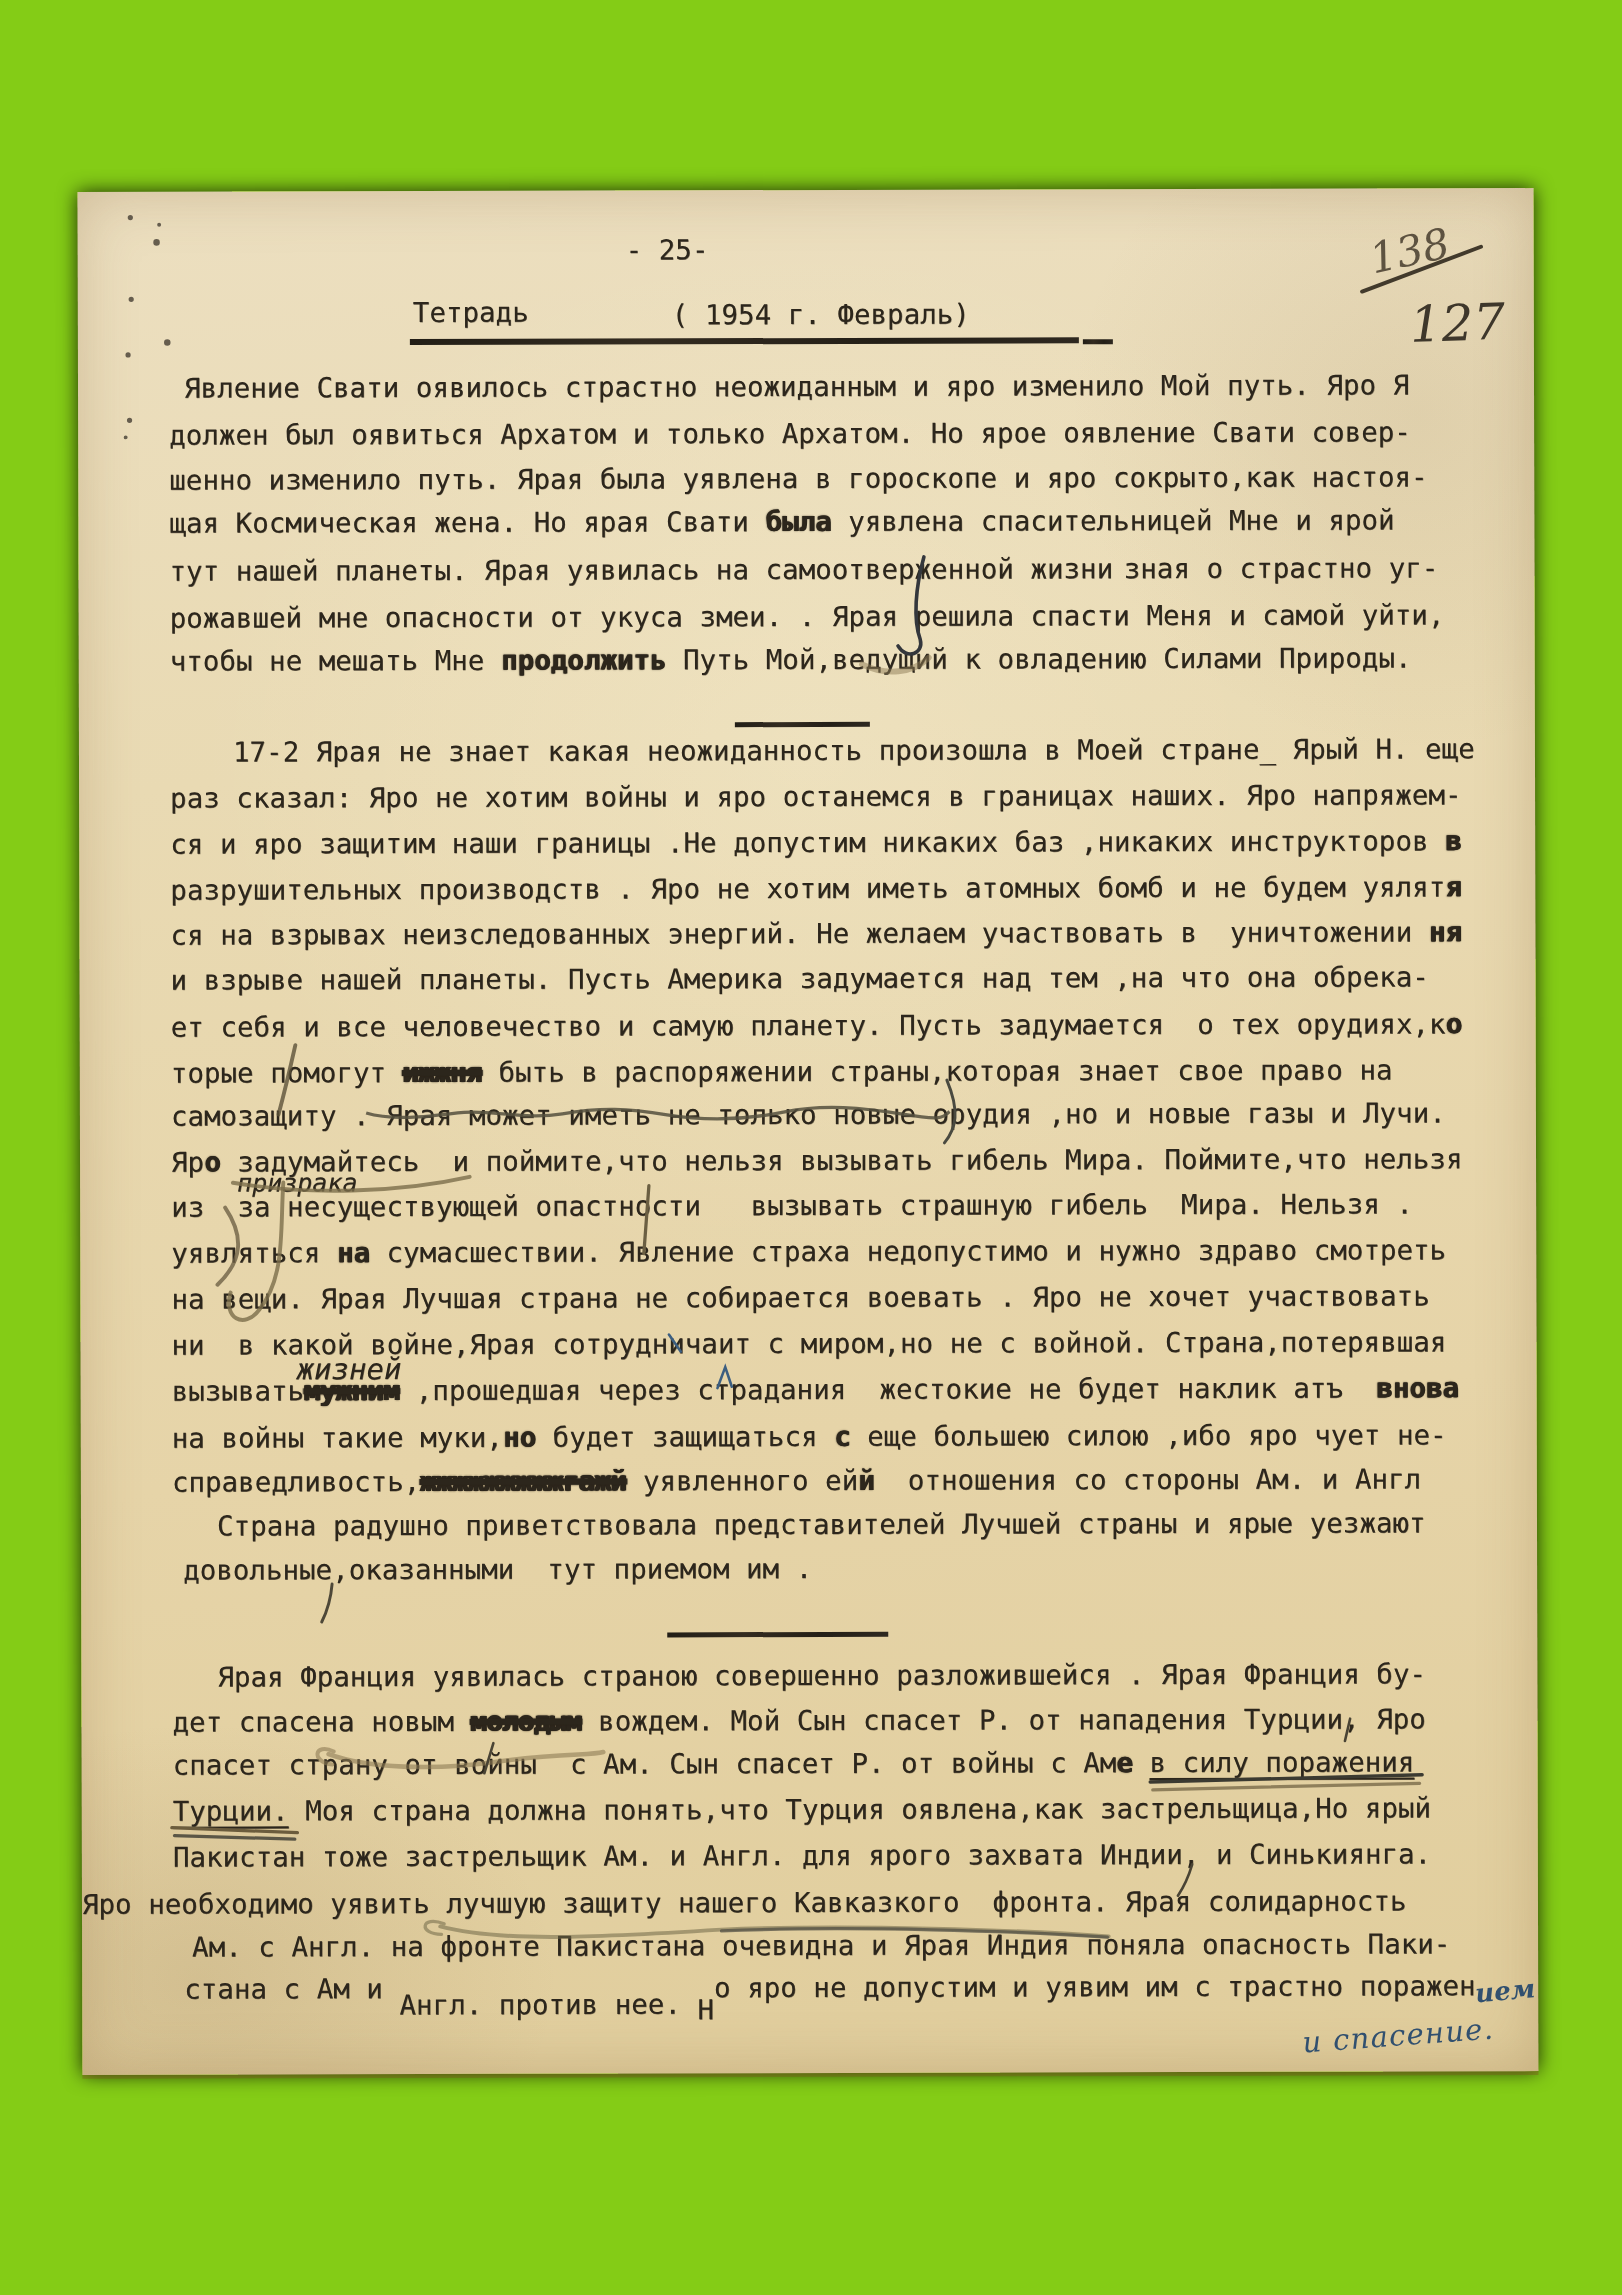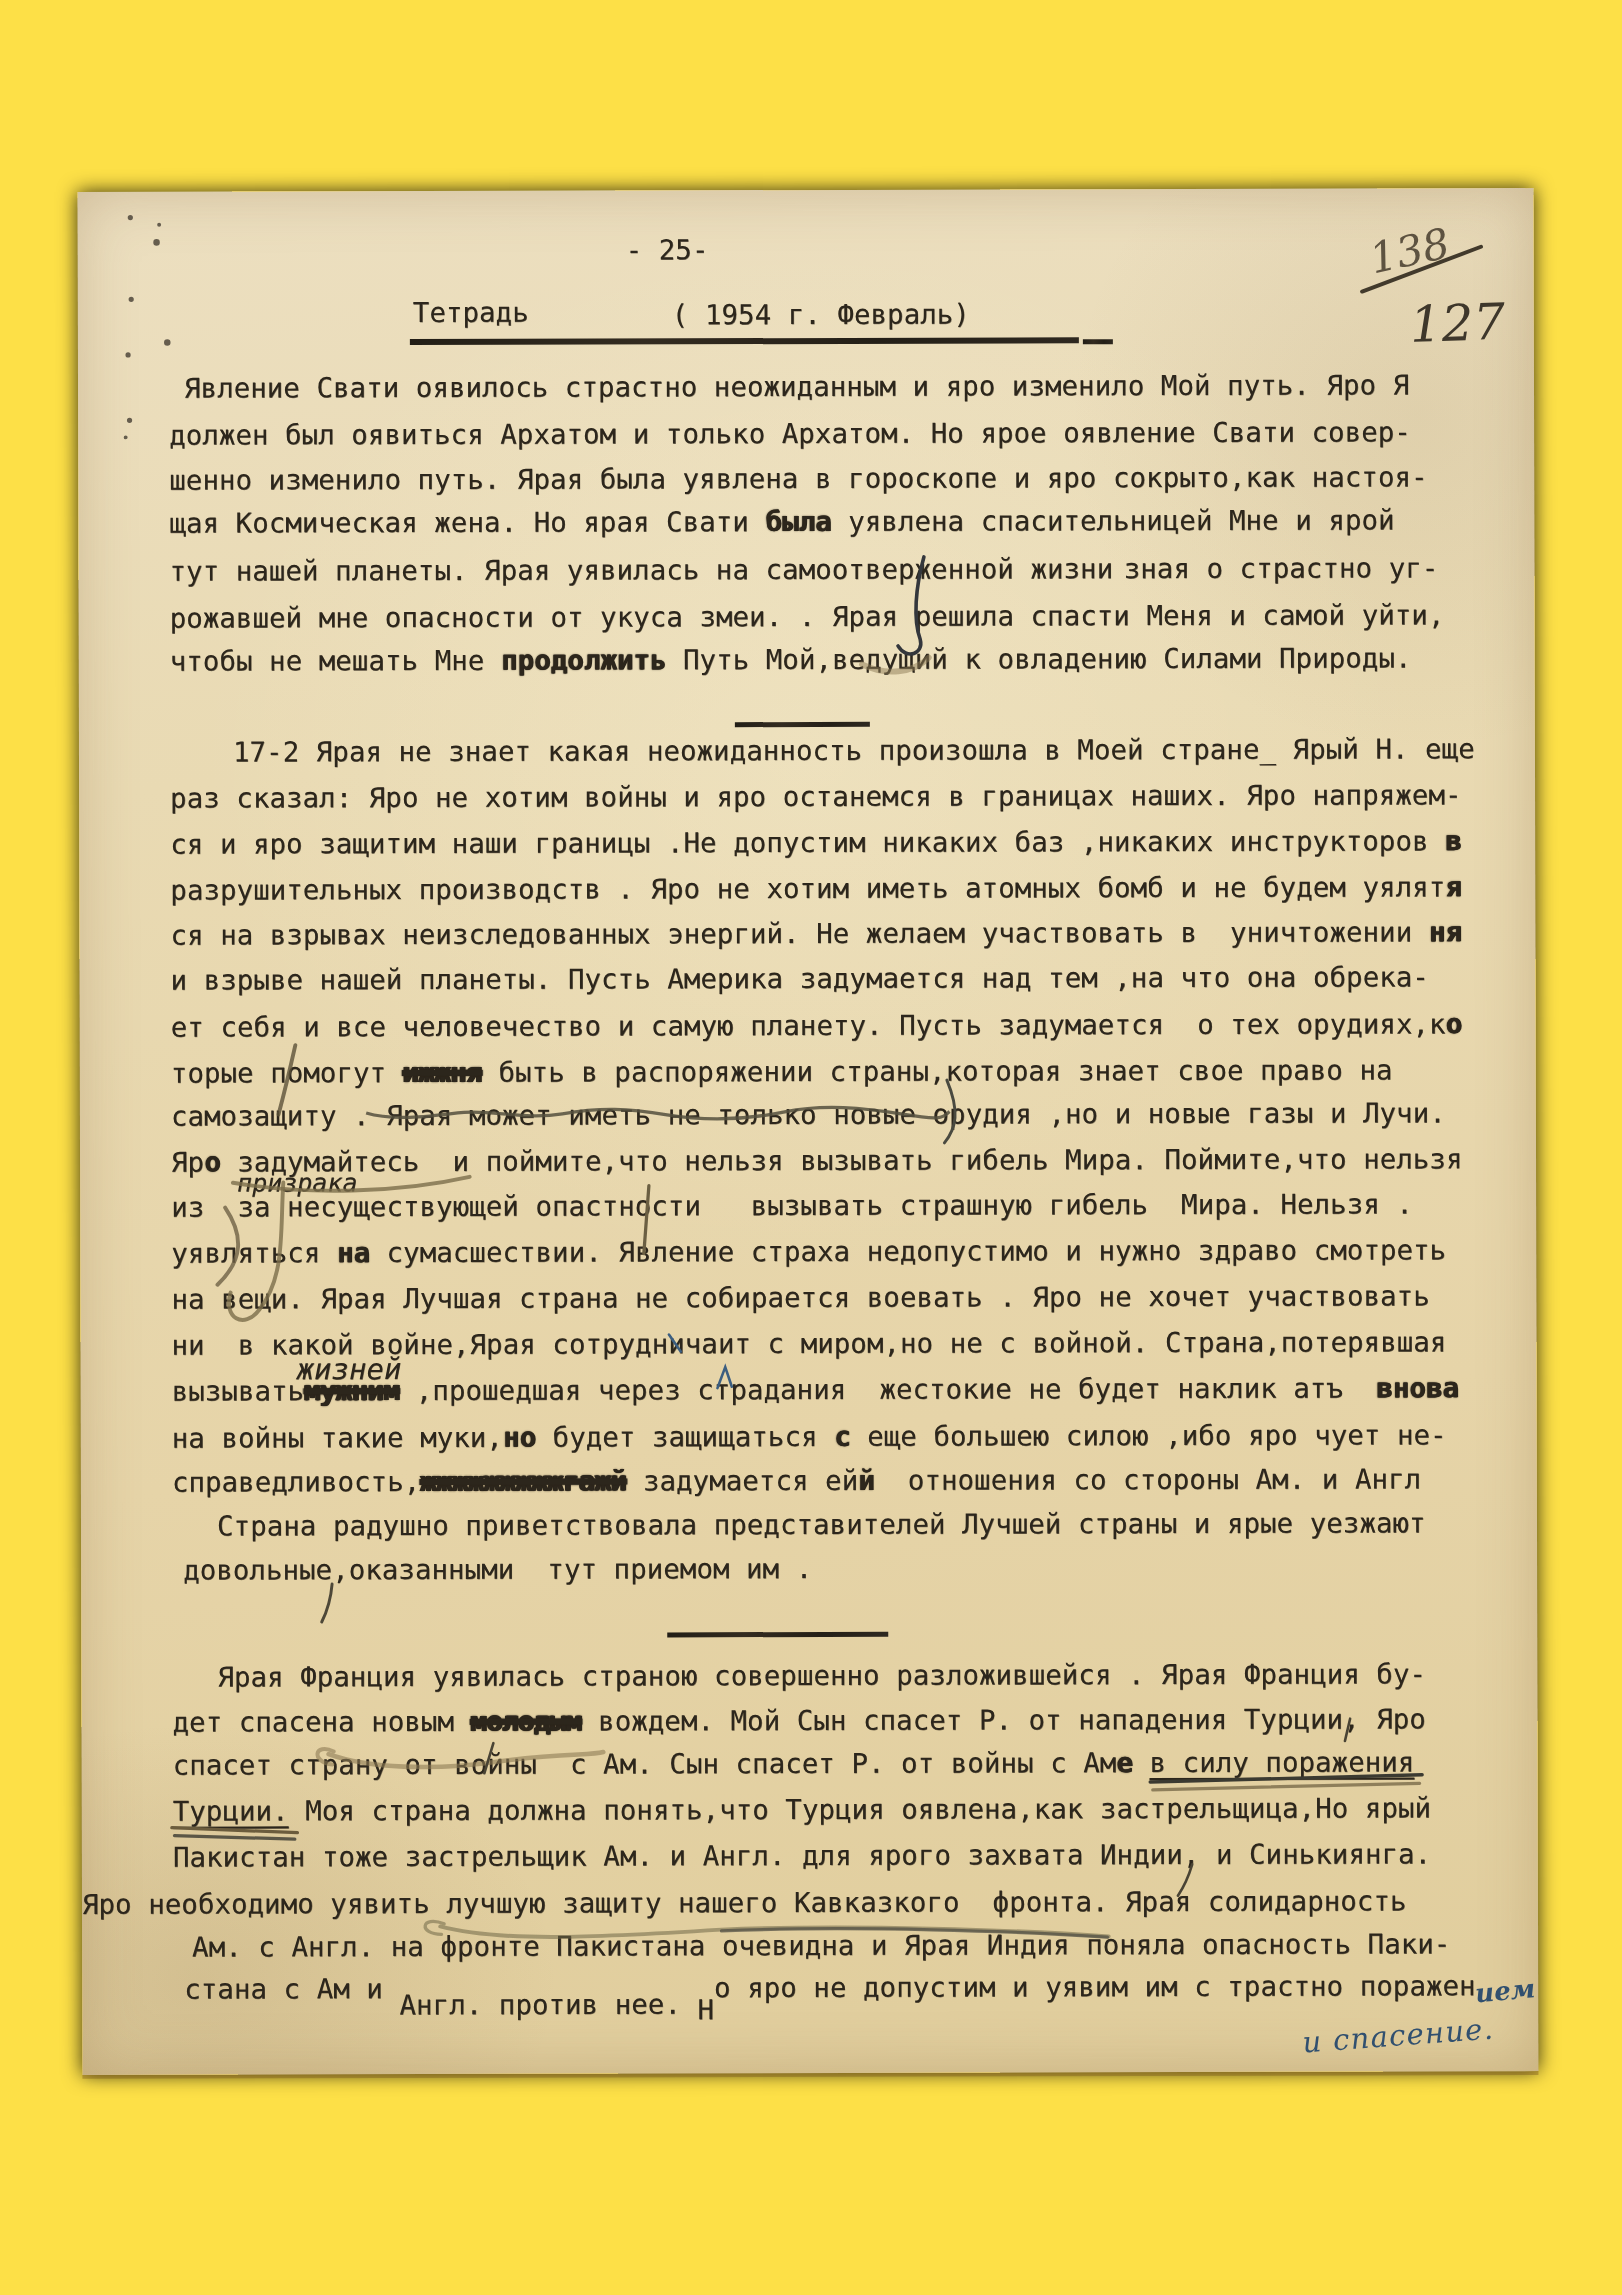--- a/index.html
+++ b/index.html
@@ -1,16 +1,16 @@
 <!DOCTYPE html>
 <html style="font-size:10.5px"><head>
 <meta charset="utf-8">
 <style>
   html,body{margin:0;padding:0;background:#040404;}
-  #page{position:relative;width:1622px;height:2295px;background:#fde047;overflow:hidden;
+  #page{position:relative;width:1622px;height:2295px;background:#84cc16;overflow:hidden;
         font-family:"DejaVu Sans Mono",monospace;}
   #sheet{position:absolute;left:0;top:0;width:1622px;height:2295px;transform:rotate(-0.15deg);}
   #paper{position:absolute;left:80px;top:190px;width:1456px;height:1883px;
          background:
            radial-gradient(ellipse 60% 40% at 50% 30%, rgba(255,250,228,.22), rgba(255,250,228,0) 70%),
            radial-gradient(ellipse 40% 30% at 92% 12%, rgba(125,98,58,.10), rgba(125,98,58,0) 60%),
            radial-gradient(ellipse 45% 25% at 8% 95%, rgba(120,92,52,.14), rgba(120,92,52,0) 55%),
            linear-gradient(175deg,#ecdfc0 0%, #e9dab3 30%, #e6d4a8 65%, #e0cd9c 100%);
          box-shadow: inset 0 0 59px rgba(130,95,45,.28), 0 3.9px 0 rgba(125,88,30,.4), 0 0 19.6px rgba(0,0,0,.8);}
   .tl{position:absolute;white-space:pre;font-size:27.5px;line-height:1.15;color:#2c261c;
@@ -70,21 +70,21 @@
         <div class="tl" style="left: 171px; top: 1099px;"><span>самозащиту . Ярая может иметь не только новые орудия ,но и новые газы и Лучи.</span></div>
         <div class="tl" style="left: 171px; top: 1145px;"><span>Яр</span><span class="ovr">о</span><span> задумайтесь  и поймите,что нельзя вызывать гибель Мира. Поймите,что нельзя</span></div>
         <div class="tl" style="left: 237px; top: 1168px; font-size: 25px; font-style: italic;"><span>призрака</span></div>
         <div class="tl" style="left: 171px; top: 1190px;"><span>из  за несуществующей опастности   вызывать страшную гибель  Мира. Нельзя .</span></div>
         <div class="tl" style="left: 171px; top: 1236px;"><span>уявляться </span><span class="ovr">на</span><span> сумасшествии. Явление страха недопустимо и нужно здраво смотреть</span></div>
         <div class="tl" style="left: 171px; top: 1282px;"><span>на вещи. Ярая Лучшая страна не собирается воевать . Яро не хочет участвовать</span></div>
         <div class="tl" style="left: 171px; top: 1328px;"><span>ни  в какой войне,Ярая сотрудничаит с миром,но не с войной. Страна,потерявшая</span></div>
         <div class="tl" style="left: 296px; top: 1352px; font-size: 29px; font-style: italic;"><span>жизней</span></div>
         <div class="tl" style="left: 171px; top: 1374px;"><span>вызывать</span><span class="xxx">мужним</span><span> ,прошедшая через страдания  жестокие не будет наклик атъ  </span><span class="ovr">внова</span></div>
         <div class="tl" style="left: 171px; top: 1421px;"><span>на войны такие муки,</span><span class="ovr">но</span><span> будет защищаться </span><span class="ovr">с</span><span> еще большею силою ,ибо яро чует не-</span></div>
-        <div class="tl" style="left: 171px; top: 1465px;"><span>справедливость,</span><span class="xxx">жжжжжжжжжгажй</span><span> задумается ей</span><span class="ovr">й</span><span>  отношения со стороны Ам. и Англ</span></div>
+        <div class="tl" style="left: 171px; top: 1465px;"><span>справедливость,</span><span class="xxx">жжжжжжжжжгажй</span><span> уявленного ей</span><span class="ovr">й</span><span>  отношения со стороны Ам. и Англ</span></div>
         <div class="tl" style="left: 216px; top: 1509px;"><span>Страна радушно приветствовала представителей Лучшей страны и ярые уезжают</span></div>
         <div class="tl" style="left: 182px; top: 1553px;"><span>довольные,оказанными  тут приемом им .</span></div>
         <div class="tl" style="left: 216px; top: 1660px;"><span>Ярая Франция уявилась страною совершенно разложившейся . Ярая Франция бу-</span></div>
         <div class="tl" style="left: 171px; top: 1705px;"><span>дет спасена новым </span><span class="xxx">молодым</span><span> вождем. Мой Сын спасет Р. от нападения Турции, Яро</span></div>
         <div class="tl" style="left: 171px; top: 1748px;"><span>спасет страну от войны  с Ам. Сын спасет Р. от войны с Ам</span><span class="ovr">е</span><span> </span><span class="u">в силу поражения</span></div>
         <div class="tl" style="left: 171px; top: 1794px;"><span class="u">Турции.</span><span> Моя страна должна понять,что Турция оявлена,как застрельщица,Но ярый</span></div>
         <div class="tl" style="left: 171px; top: 1840px;"><span>Пакистан тоже застрельщик Ам. и Англ. для ярого захвата Индии, и Синькиянга.</span></div>
         <div class="tl" style="left: 80px; top: 1887px;"><span>Яро необходимо уявить лучшую защиту нашего Кавказкого  фронта. Ярая солидарность</span></div>
         <div class="tl" style="left: 190px; top: 1930px;"><span>Ам. с Англ. на фронте Пакистана очевидна и Ярая Индия поняла опасность Паки-</span></div>
         <div class="tl" style="left: 182px; top: 1972px;"><span>стана с Ам и </span><span class="lo1">Англ. против нее. </span><span class="lo2">Н</span><span>о яро не допустим и уявим им с трастно поражен</span><span class="inksfx">ием</span></div>

